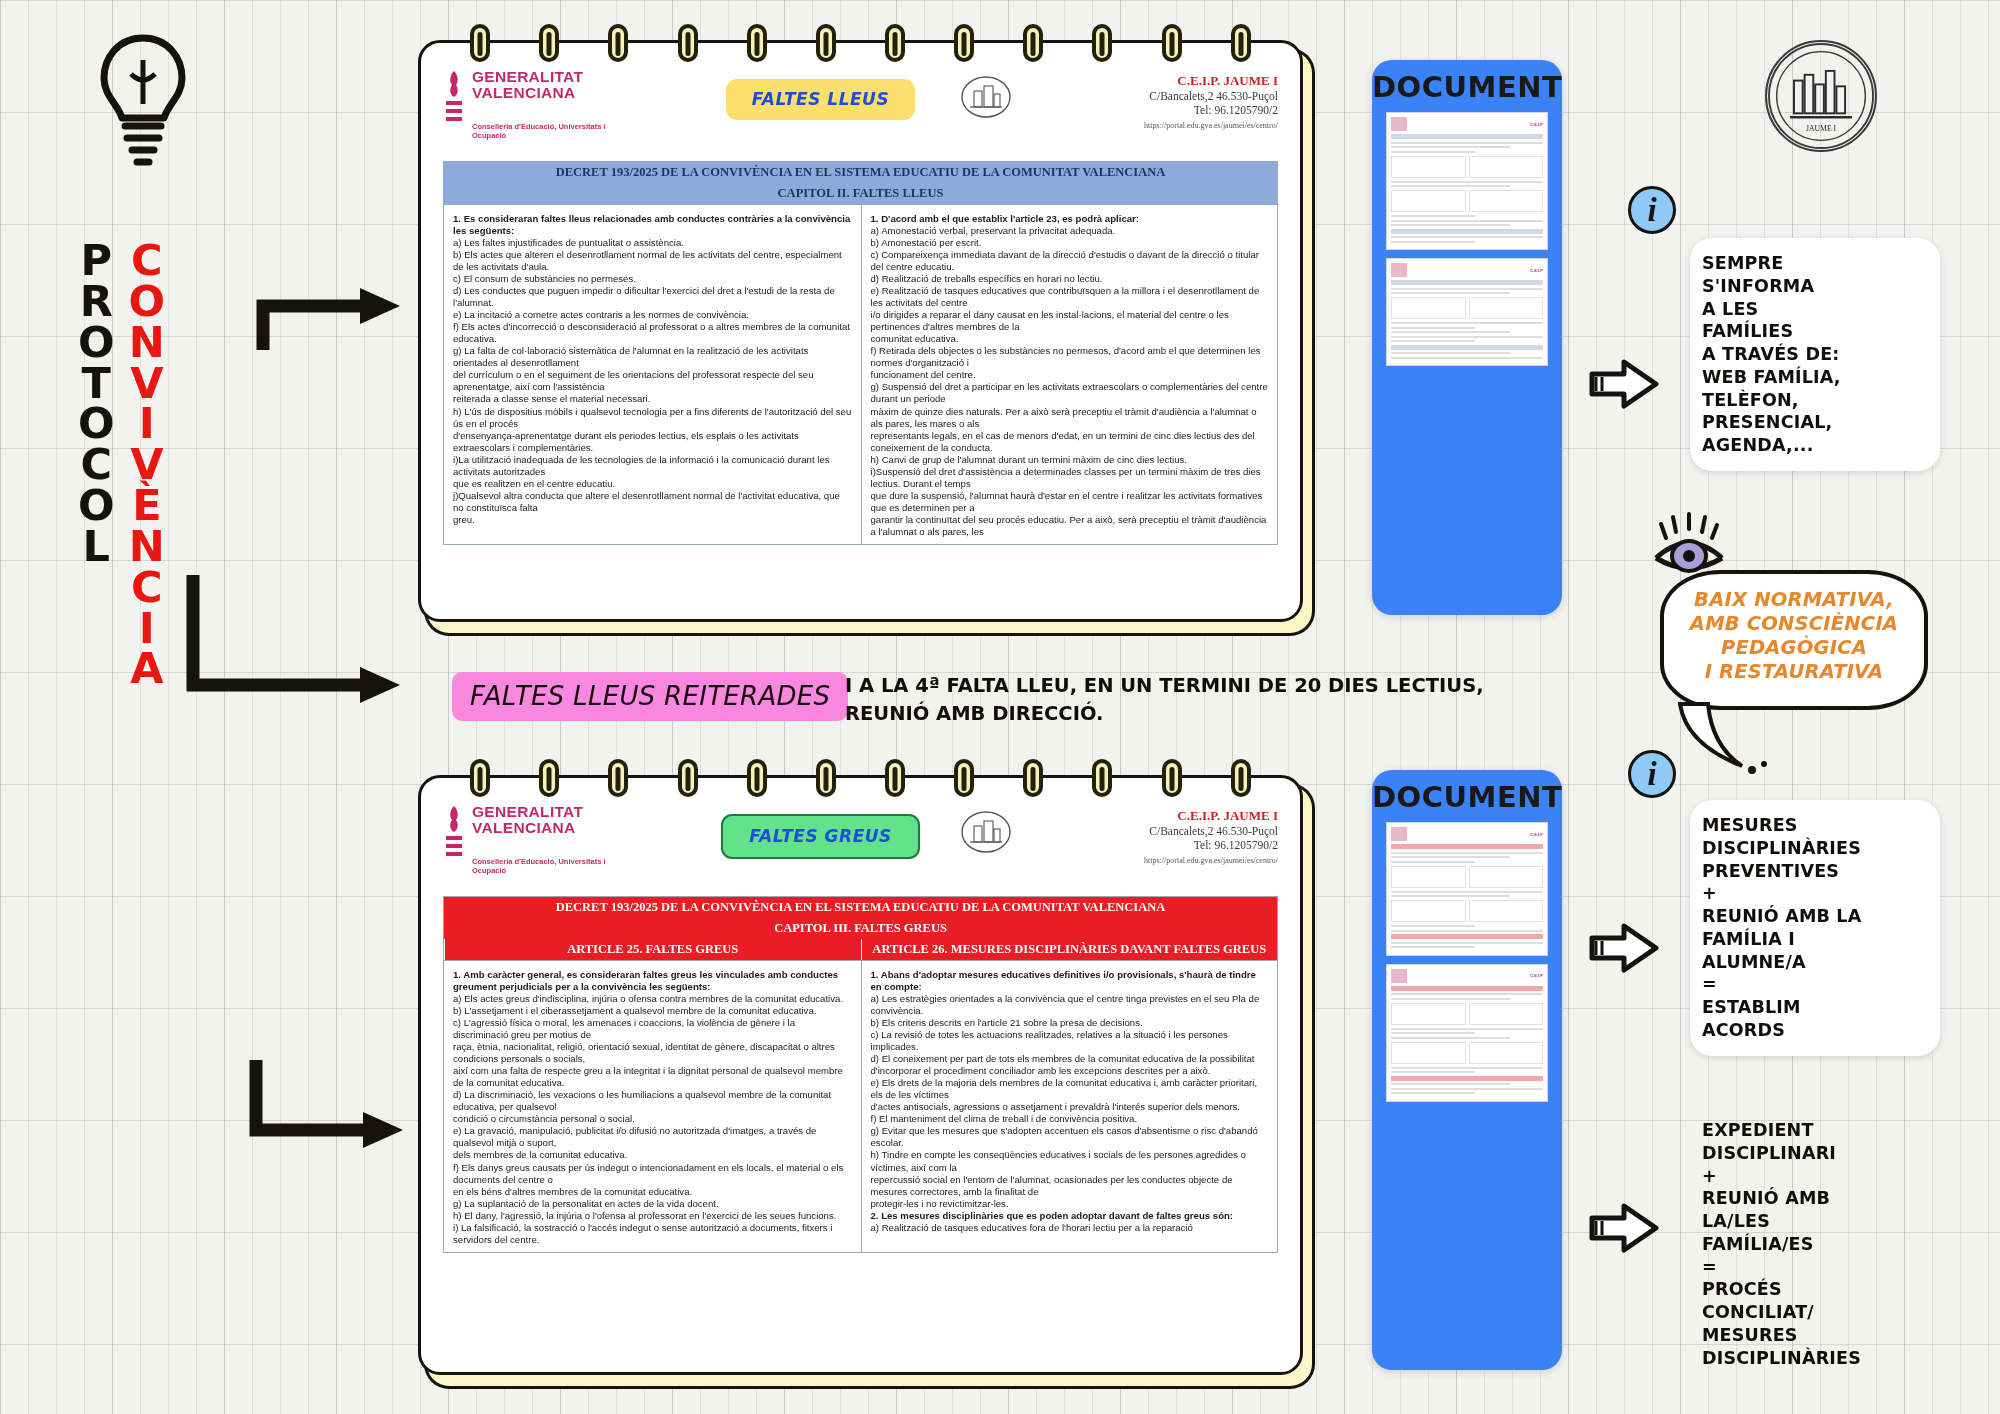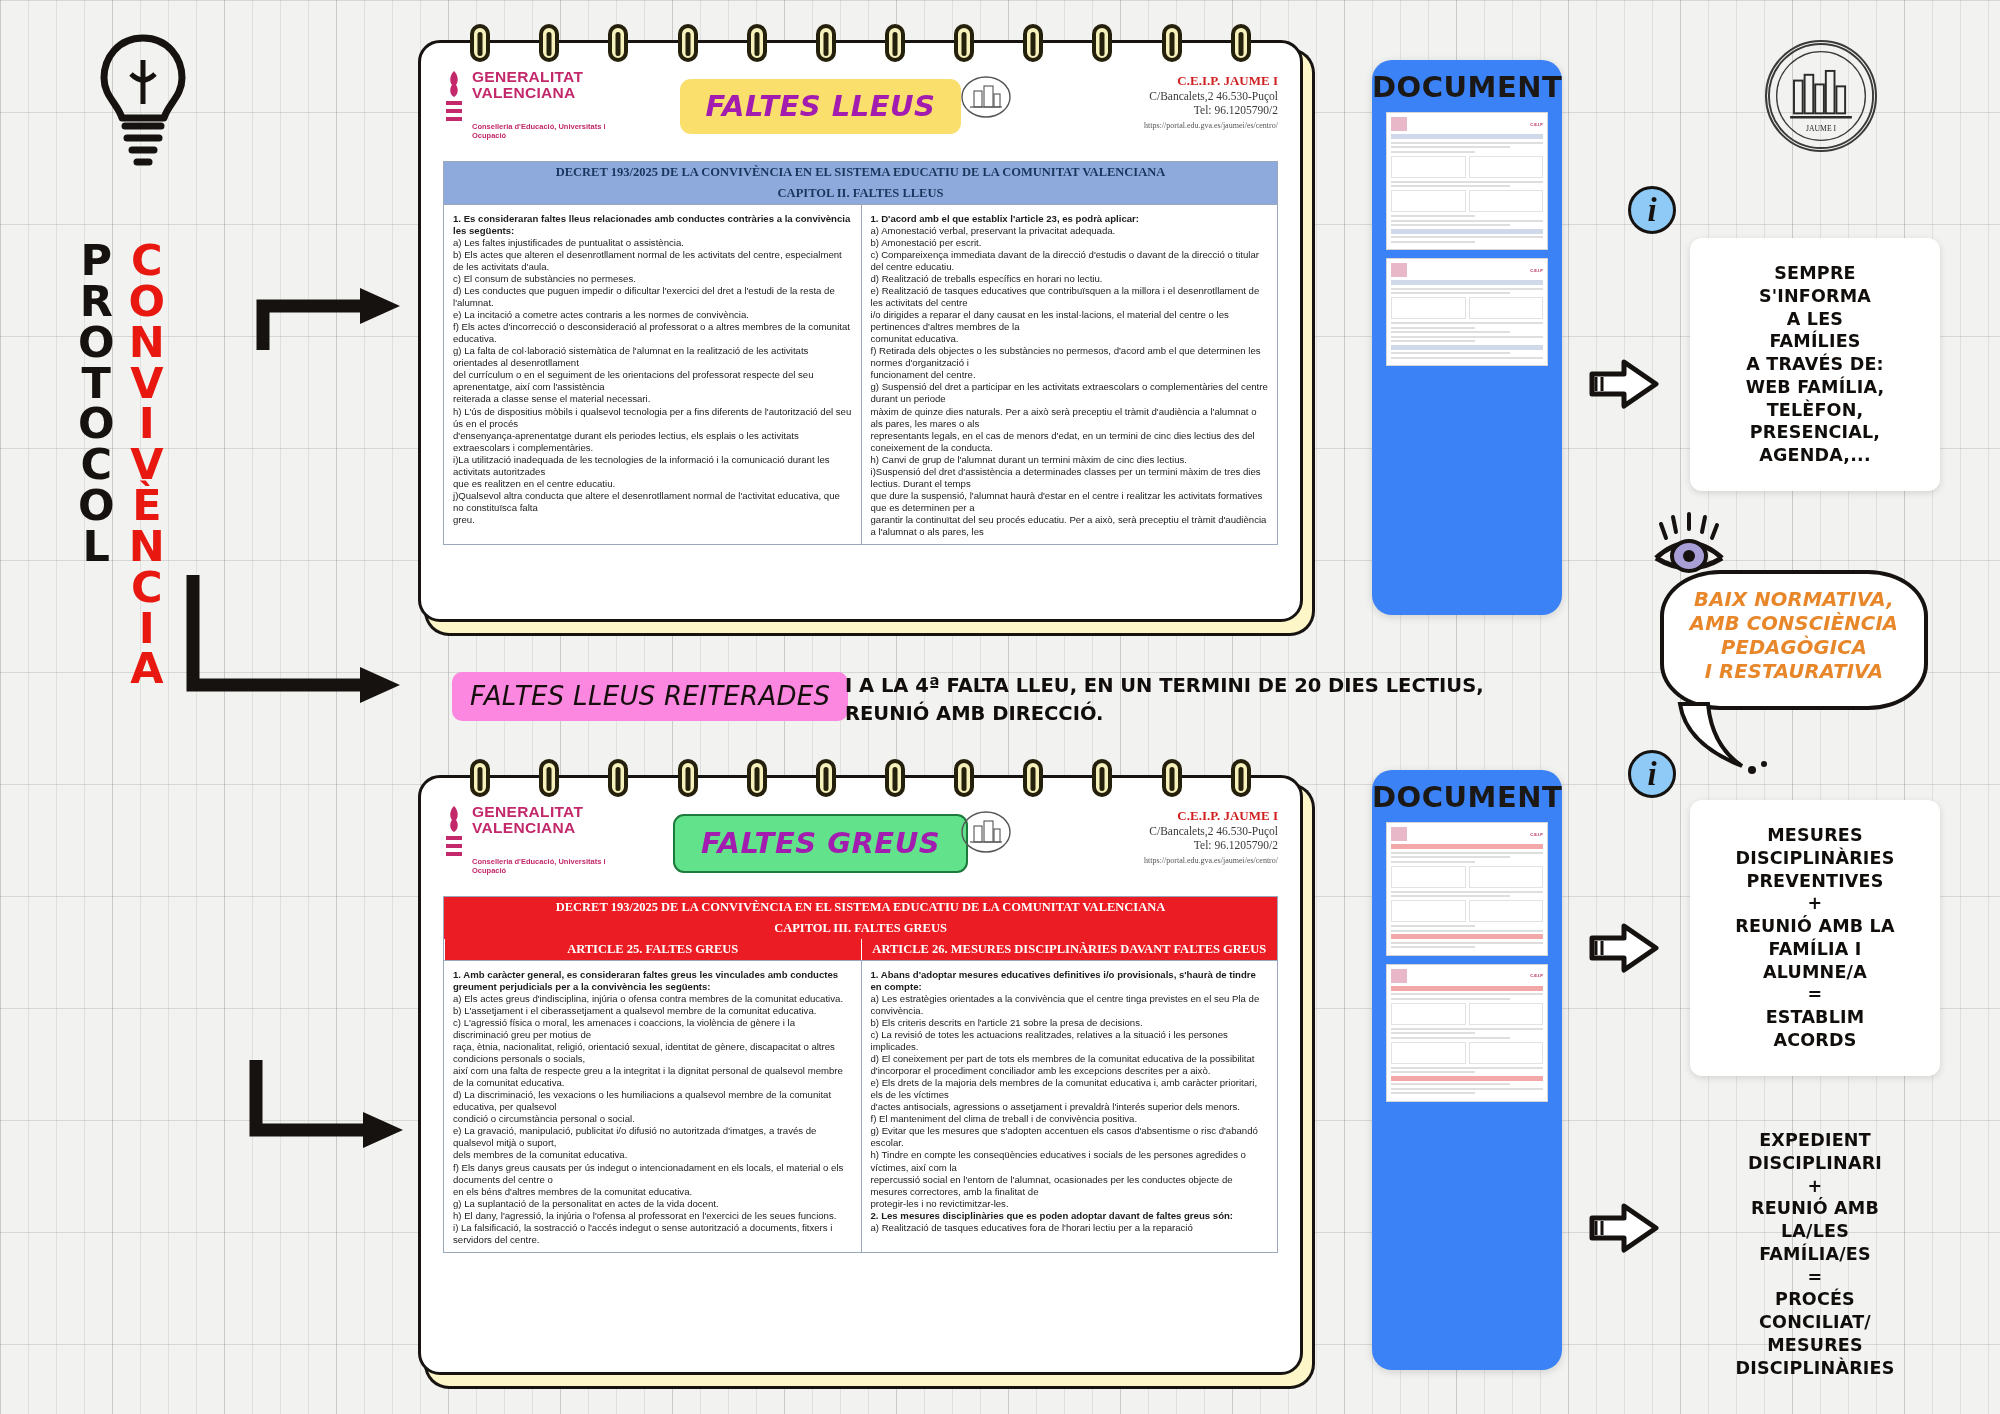--- a/index.html
+++ b/index.html
@@ -57,22 +57,22 @@
 
   
   .gv-logo { display:flex; align-items:flex-start; gap:7px; width:190px; }
   .gv-mark { width:22px; height:60px; flex:0 0 22px; }
   .gv-txt { line-height:1.06; }
   .gv-l1, .gv-l2 { color:#c3286a; font-weight:bold; font-size:15.5px; letter-spacing:.3px; }
   .gv-sub { color:#c3286a; font-size:7.5px; font-weight:bold; margin-top:20px; line-height:1.25; }
 
   .badge {
     font-family:"DejaVu Sans", sans-serif;
-    font-weight:bold; font-style:italic; font-size:29px; letter-spacing:.5px;
-    padding:10px 26px 11px 26px; border-radius:11px; color:#a21caf;
+    font-weight:bold; font-style:italic; font-size:17px; letter-spacing:.5px;
+    padding:10px 26px 11px 26px; border-radius:11px; color:#1d4ed8;
     white-space:nowrap; margin-top:10px;
   }
   #badge-lleus { background:#fbdf6d; }
   #badge-greus { background:#62e28a; border:2px solid #1d7a3c; }
 
   .ceip { text-align:right; width:270px; position:relative; padding-top:4px; }
   .ceip-seal { position:absolute; left:-48px; top:6px; width:52px; height:44px; }
   .ceip-name { color:#cf1f1f; font-weight:bold; font-size:13px; font-family:"Liberation Serif", serif; }
   .ceip-addr, .ceip-tel { color:#3a3a3a; font-size:11.5px; font-family:"Liberation Serif", serif; line-height:1.25; }
   .ceip-url { color:#555; font-size:8px; font-family:"Liberation Serif", serif; margin-top:3px; }
@@ -126,24 +126,23 @@
   .sheet-bar { height:5px; background:#cfd9ea; margin:2px 0; }
   .sheet-bar.red { background:#f2a8a8; }
   .sheet-line { height:2px; background:#dedede; margin:2.5px 0; }
   .sheet-line.s { width:55%; }
   .sheet-line.m { width:78%; }
   .sheet-grid { display:flex; gap:3px; margin:3px 0; }
   .sheet-grid div { flex:1; height:22px; border:1px solid #e2e2e2; }
 
   
   .callout {
-    position:absolute; background:#fff; border-radius:12px;
+    position:absolute; background:#fff; border-radius:22px;
     box-shadow:0 2px 7px rgba(0,0,0,.13);
-    padding:24px 12px;
-    text-align:center;
+    padding:14px 12px;
   }
   .callout p {
     margin:0; font-family:"DejaVu Sans", sans-serif; font-weight:bold;
     font-size:17.5px; color:#100d0b; line-height:1.30; letter-spacing:.2px;
   }
   #callout-families { left:1690px; top:238px; width:250px; }
   #callout-preventives { left:1690px; top:800px; width:250px; }
   #callout-expedient { left:1690px; top:1105px; width:250px; background:transparent; box-shadow:none; }
 
   

